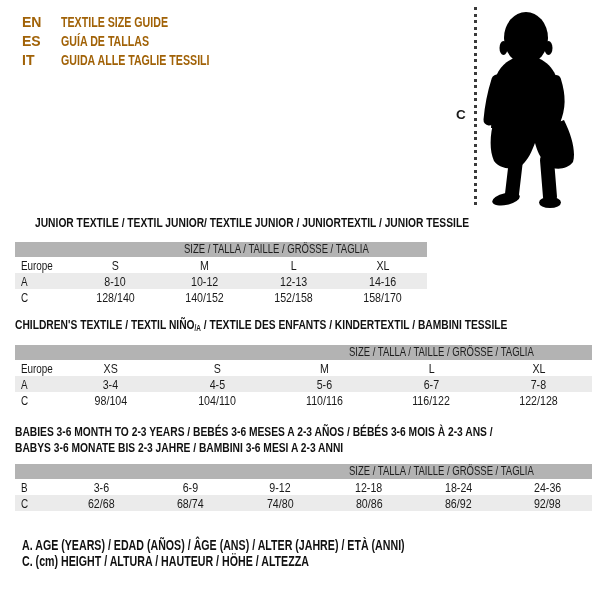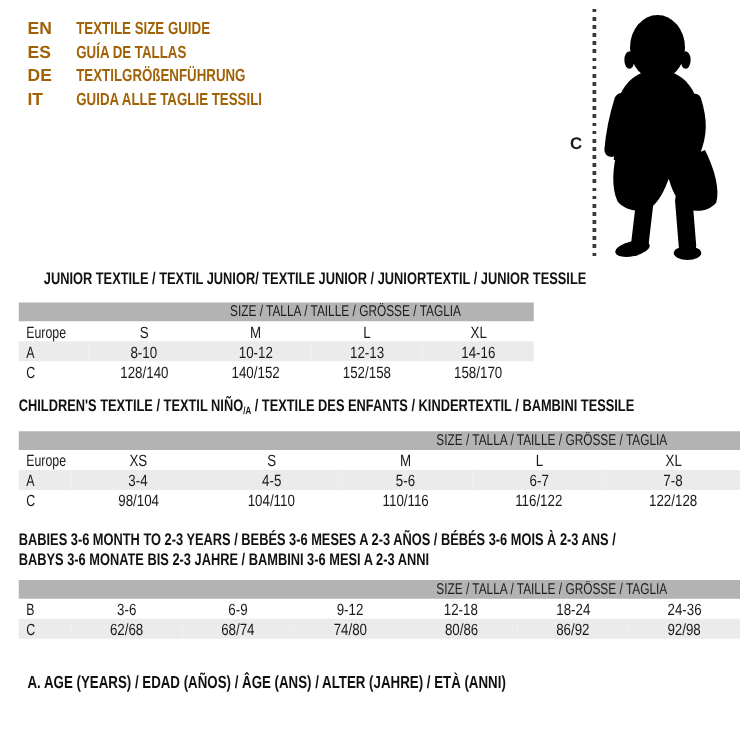--- a/index.html
+++ b/index.html
@@ -59,24 +59,20 @@
 <div class="page">
 
   <div class="lang-block">
     <div class="lang-row">
       <span class="lang-code">EN</span>
       <span class="lang-text cond">TEXTILE SIZE GUIDE</span>
     </div>
     <div class="lang-row">
       <span class="lang-code">ES</span>
       <span class="lang-text cond">GUÍA DE TALLAS</span>
-    </div>
-    <div class="lang-row">
-      <span class="lang-code">DE</span>
-      <span class="lang-text cond">TEXTILGRÖßENFÜHRUNG</span>
     </div>
     <div class="lang-row">
       <span class="lang-code">IT</span>
       <span class="lang-text cond">GUIDA ALLE TAGLIE TESSILI</span>
     </div>
   </div>
 
   <span class="figure-label">C</span>
   <div class="dotted-line"></div>
   <svg class="baby-svg" viewBox="0 0 96 198" width="96" height="198" aria-hidden="true">
@@ -223,15 +219,16 @@
         <td><span class="condc">74/80</span></td>
         <td><span class="condc">80/86</span></td>
         <td><span class="condc">86/92</span></td>
         <td><span class="condc">92/98</span></td>
       </tr>
     </tbody>
   </table>
 
   <div class="legend">
     <div class="legend-line"><span class="cond">A. AGE (YEARS) / EDAD (AÑOS) / ÂGE (ANS) / ALTER (JAHRE) / ETÀ (ANNI)</span></div>
+    <div class="legend-line"><span class="cond">C. (cm) HEIGHT / ALTURA / HAUTEUR / HÖHE / ALTEZZA</span></div>
   </div>
 
 </div>
 
 </body></html>

